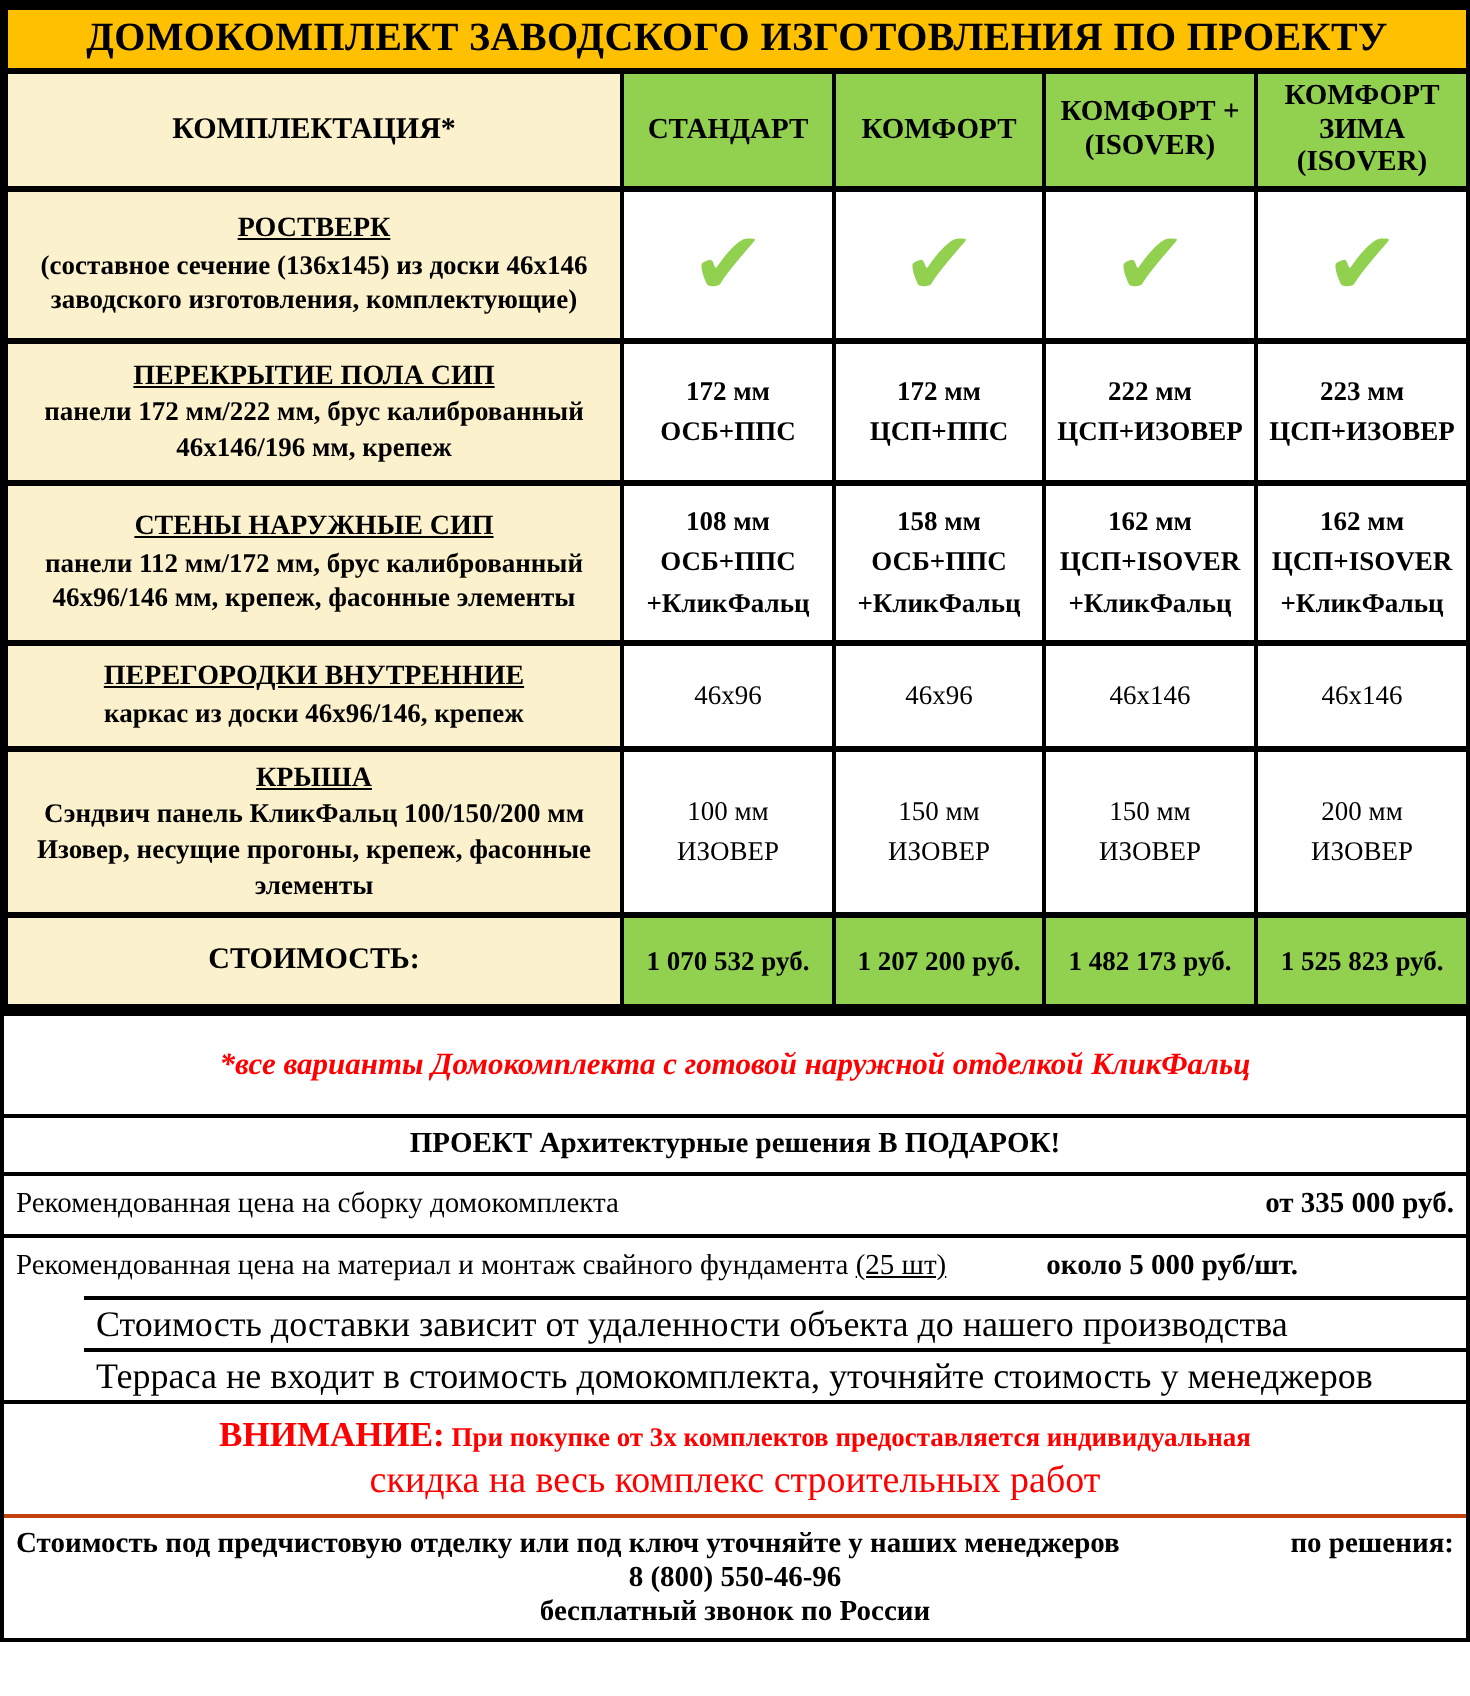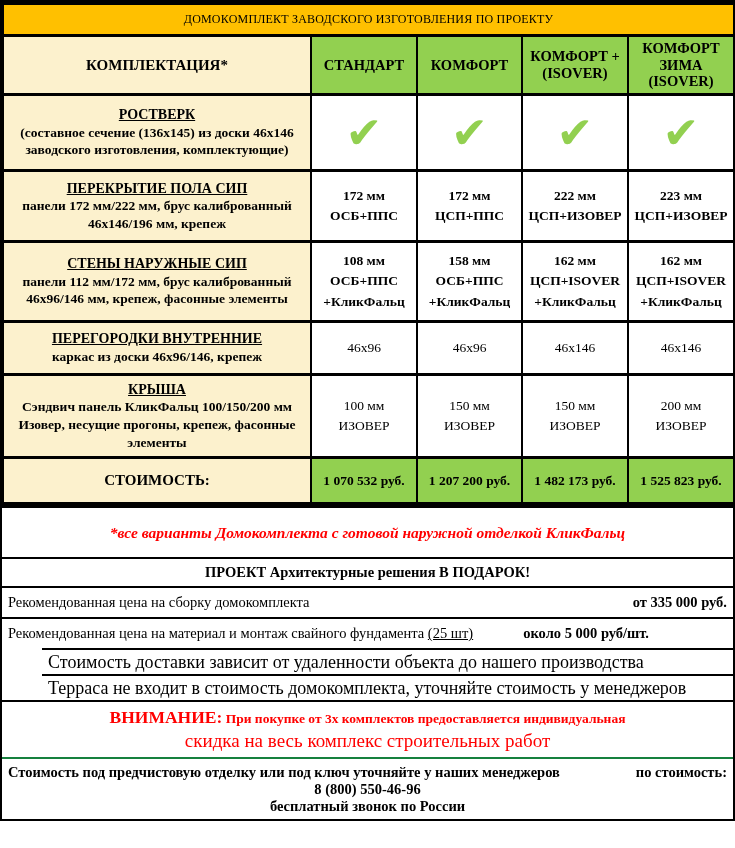--- a/index.html
+++ b/index.html
@@ -1,20 +1,20 @@
 <!DOCTYPE html>
 <html><head>
 <meta charset="utf-8">
 <style>
   html,body{margin:0;padding:0;background:#fff;}
   body{font-family:"Liberation Serif","DejaVu Serif",serif;color:#000;}
   .sheet{width:731px;border:2px solid #000;box-sizing:content-box;}
   table.main{border-collapse:collapse;table-layout:fixed;width:731px;}
   table.main td{border-left:2px solid #000;border-right:2px solid #000;border-top:3px solid #000;border-bottom:3px solid #000;padding:2px 3px;text-align:center;vertical-align:middle;overflow-wrap:break-word;}
-  .title-cell{background:#FFC000;height:25px;font-weight:normal;font-size:12px;letter-spacing:.2px;}
+  .title-cell{background:#FFC000;height:25px;font-weight:bold;font-size:20px;letter-spacing:.2px;}
   .corner-cell{background:#FCF1CD;font-weight:bold;font-size:15px;height:52px;}
   .colhead{background:#92D050;font-weight:bold;font-size:14.5px;line-height:1.15;}
   .spec{background:#FCF1CD;font-weight:bold;}
   .spec .spec-name{font-size:14px;line-height:1.25;text-decoration:underline;}
   .spec .spec-desc{font-size:13.5px;line-height:1.3;}
   .val{font-size:13.5px;white-space:pre-line;line-height:1.5;background:#fff;}
   .val.bold{font-weight:bold;}
   .check-cell{background:#fff;}
   .check{color:#92D050;font-size:44px;font-weight:bold;line-height:1;font-family:"DejaVu Sans",sans-serif;}
   .r1{height:76px}.r2{height:71px}.r3{height:80px}.r4{height:53px}.r5{height:83px}
@@ -26,21 +26,21 @@
   .note-asterisk{height:52px;justify-content:center;color:#FF0000;font-weight:bold;font-style:italic;font-size:15.5px;}
   .note-gift{height:29px;justify-content:center;font-weight:bold;font-size:14.5px;}
   .note-line{height:31px;justify-content:space-between;font-size:14.5px;padding:0 6px;}
   .note-line .price{font-weight:bold;white-space:nowrap;}
   .note-plain{height:26px;font-size:18px;padding:0 6px;margin-left:40px;}
   .u{text-decoration:underline;}
   .attention{border-top:2px solid #000;height:55px;display:flex;flex-direction:column;align-items:center;justify-content:center;color:#FF0000;}
   .attention .l1{font-size:13.5px;font-weight:bold;}
   .attention .l1 .big{font-size:17.5px;font-weight:bold;}
   .attention .l2{font-size:19px;font-weight:normal;margin-top:2px;}
-  .contact{border-top:2px solid #15803d;height:60px;display:flex;flex-direction:column;justify-content:center;font-weight:bold;font-size:14.5px;padding:0 6px;}
+  .contact{border-top:2px solid #c2410c;height:60px;display:flex;flex-direction:column;justify-content:center;font-weight:bold;font-size:14.5px;padding:0 6px;}
   .contact .c1{display:flex;justify-content:space-between;}
   .contact .c2,.contact .c3{text-align:center;}
   .nowrap{white-space:nowrap;}
 </style>
 </head>
 <body>
 
 <div class="sheet">
 
   <table class="main">
@@ -157,19 +157,19 @@
   <div class="note note-plain">Терраса не входит в стоимость домокомплекта, уточняйте стоимость у менеджеров</div>
 
   <div class="attention">
     <div class="l1"><span class="big">ВНИМАНИЕ:</span><span> При покупке от 3х комплектов предоставляется индивидуальная</span></div>
     <div class="l2">скидка на весь  комплекс строительных работ</div>
   </div>
 
   <div class="contact">
     <div class="c1">
       <span>Стоимость под предчистовую отделку или под ключ уточняйте у наших менеджеров</span>
-      <span class="nowrap">по стоимость:</span>
+      <span class="nowrap">по решения:</span>
     </div>
     <div class="c2">8 (800) 550-46-96</div>
     <div class="c3">бесплатный звонок по России</div>
   </div>
 
 </div>
 
 </body></html>

